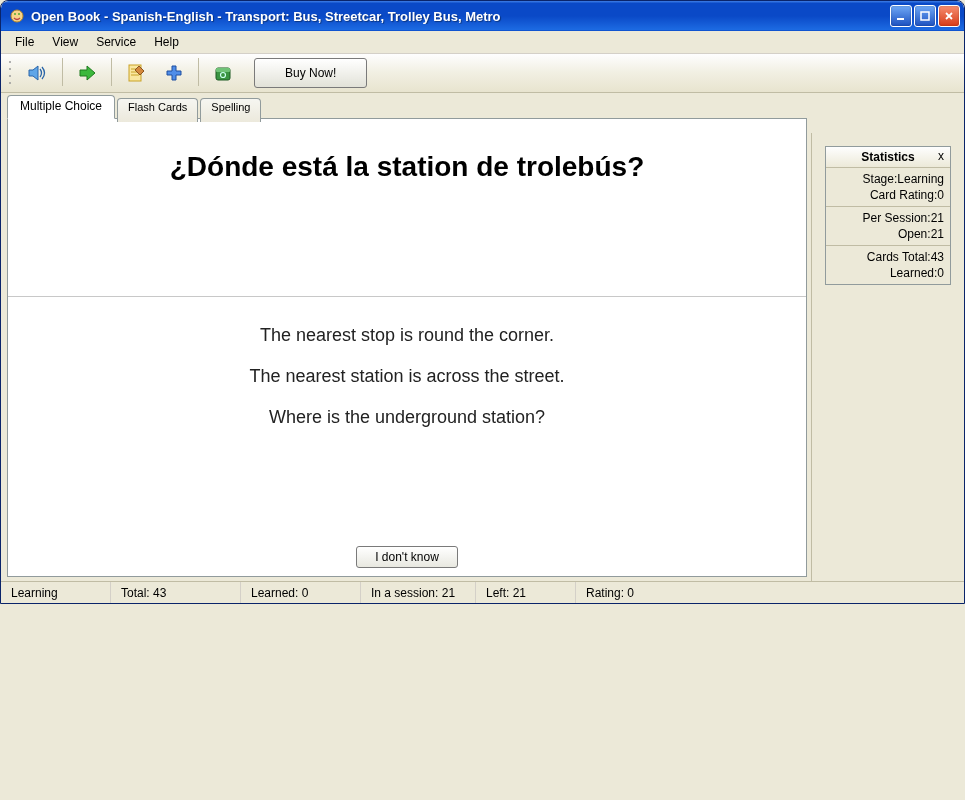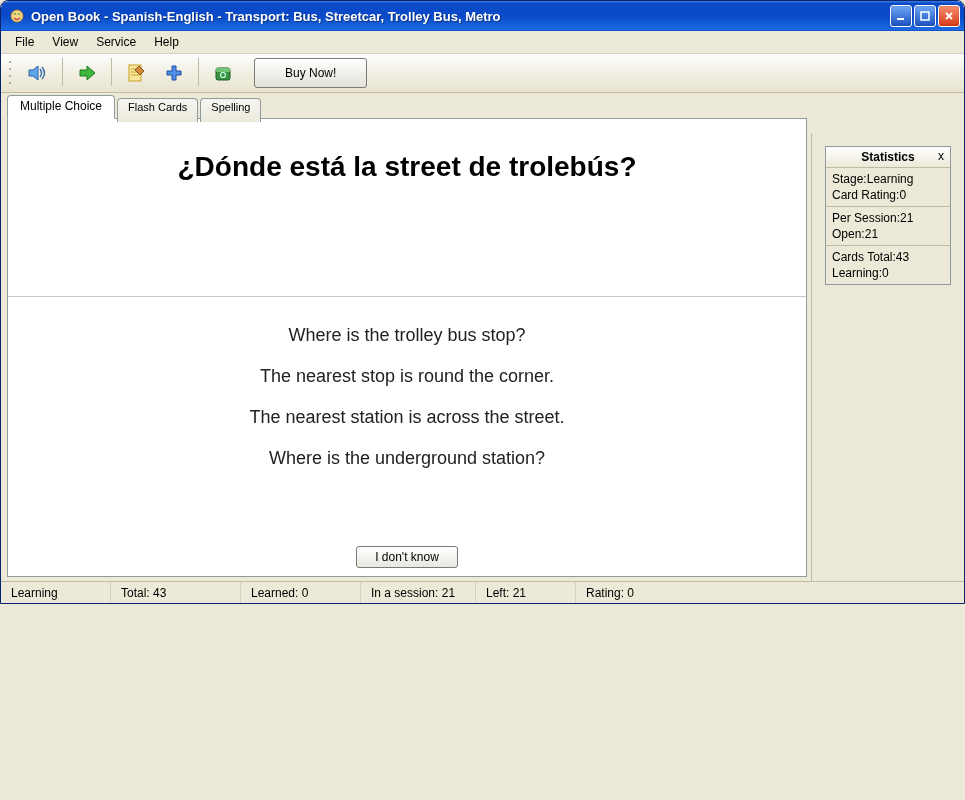--- a/index.html
+++ b/index.html
@@ -185,21 +185,21 @@
     font-weight: bold;
     padding: 3px 0;
     position: relative;
     border-bottom: 1px solid #c0bca4;
     background: linear-gradient(to bottom,#fefefe,#ece9d8);
   }
   .stats-hd .x {
     position: absolute; right: 6px; top: 2px; font-weight: normal; cursor:pointer;
   }
   .stat-group { border-bottom: 1px solid #c0bca4; padding: 3px 6px; }
-  .stat-row { display: flex; justify-content: flex-start; padding: 1px 0; }
+  .stat-row { display: flex; justify-content: flex-end; padding: 1px 0; }
   .statusbar {
     height: 22px;
     border-top: 1px solid #c0bca4;
     background: #ece9d8;
     display: flex;
     align-items: center;
     font-size: 12px;
   }
   .status-cell {
     padding: 2px 10px;
@@ -295,24 +295,23 @@
 
   <div class="content">
     <div class="main">
       <div class="tabs">
         <div class="tab active">Multiple Choice</div>
         <div class="tab inactive">Flash Cards</div>
         <div class="tab inactive">Spelling</div>
       </div>
       <div class="panel">
         <div class="qarea">
-          <div class="question">¿Dónde está la street de trolebús?</div>
+          <div class="question">¿Dónde está la station de trolebús?</div>
         </div>
         <div class="answers">
-          <div class="answer">Where is the trolley bus stop?</div>
           <div class="answer">The nearest stop is round the corner.</div>
           <div class="answer">The nearest station is across the street.</div>
           <div class="answer">Where is the underground station?</div>
         </div>
         <div class="dontknow-wrap">
           <button class="dontknow">I don't know</button>
         </div>
       </div>
     </div>
 
@@ -341,21 +340,21 @@
               <span>Open:</span>
               <span>21</span>
             </div>
         </div>
         <div class="stat-group" style="border-bottom:none">
           <div class="stat-row">
               <span>Cards Total:</span>
               <span>43</span>
             </div>
           <div class="stat-row">
-              <span>Learning:</span>
+              <span>Learned:</span>
               <span>0</span>
             </div>
         </div>
       </div>
     </div>
   </div>
 
   <div class="statusbar">
     <div class="status-cell" style="width:110px">Learning</div>
     <div class="status-cell" style="width:130px">Total: 43</div>

